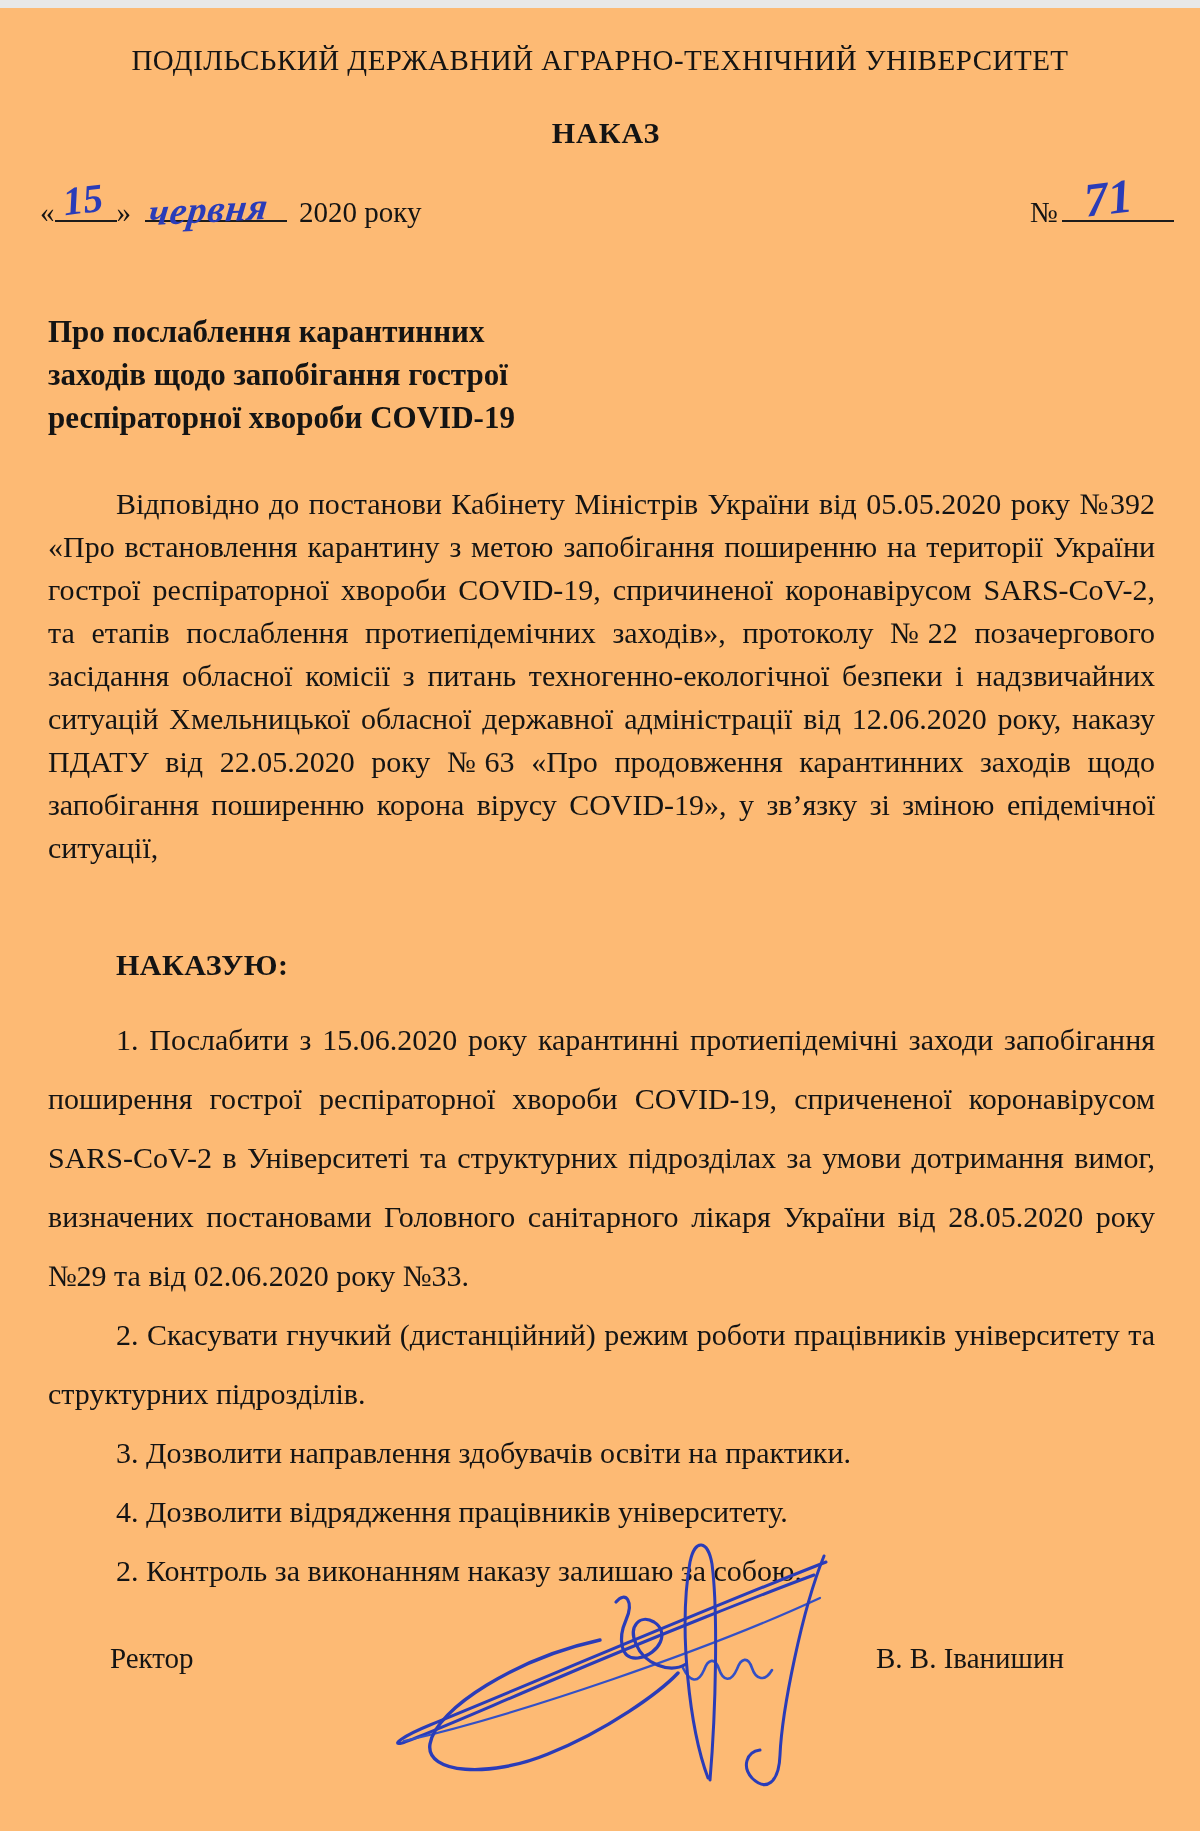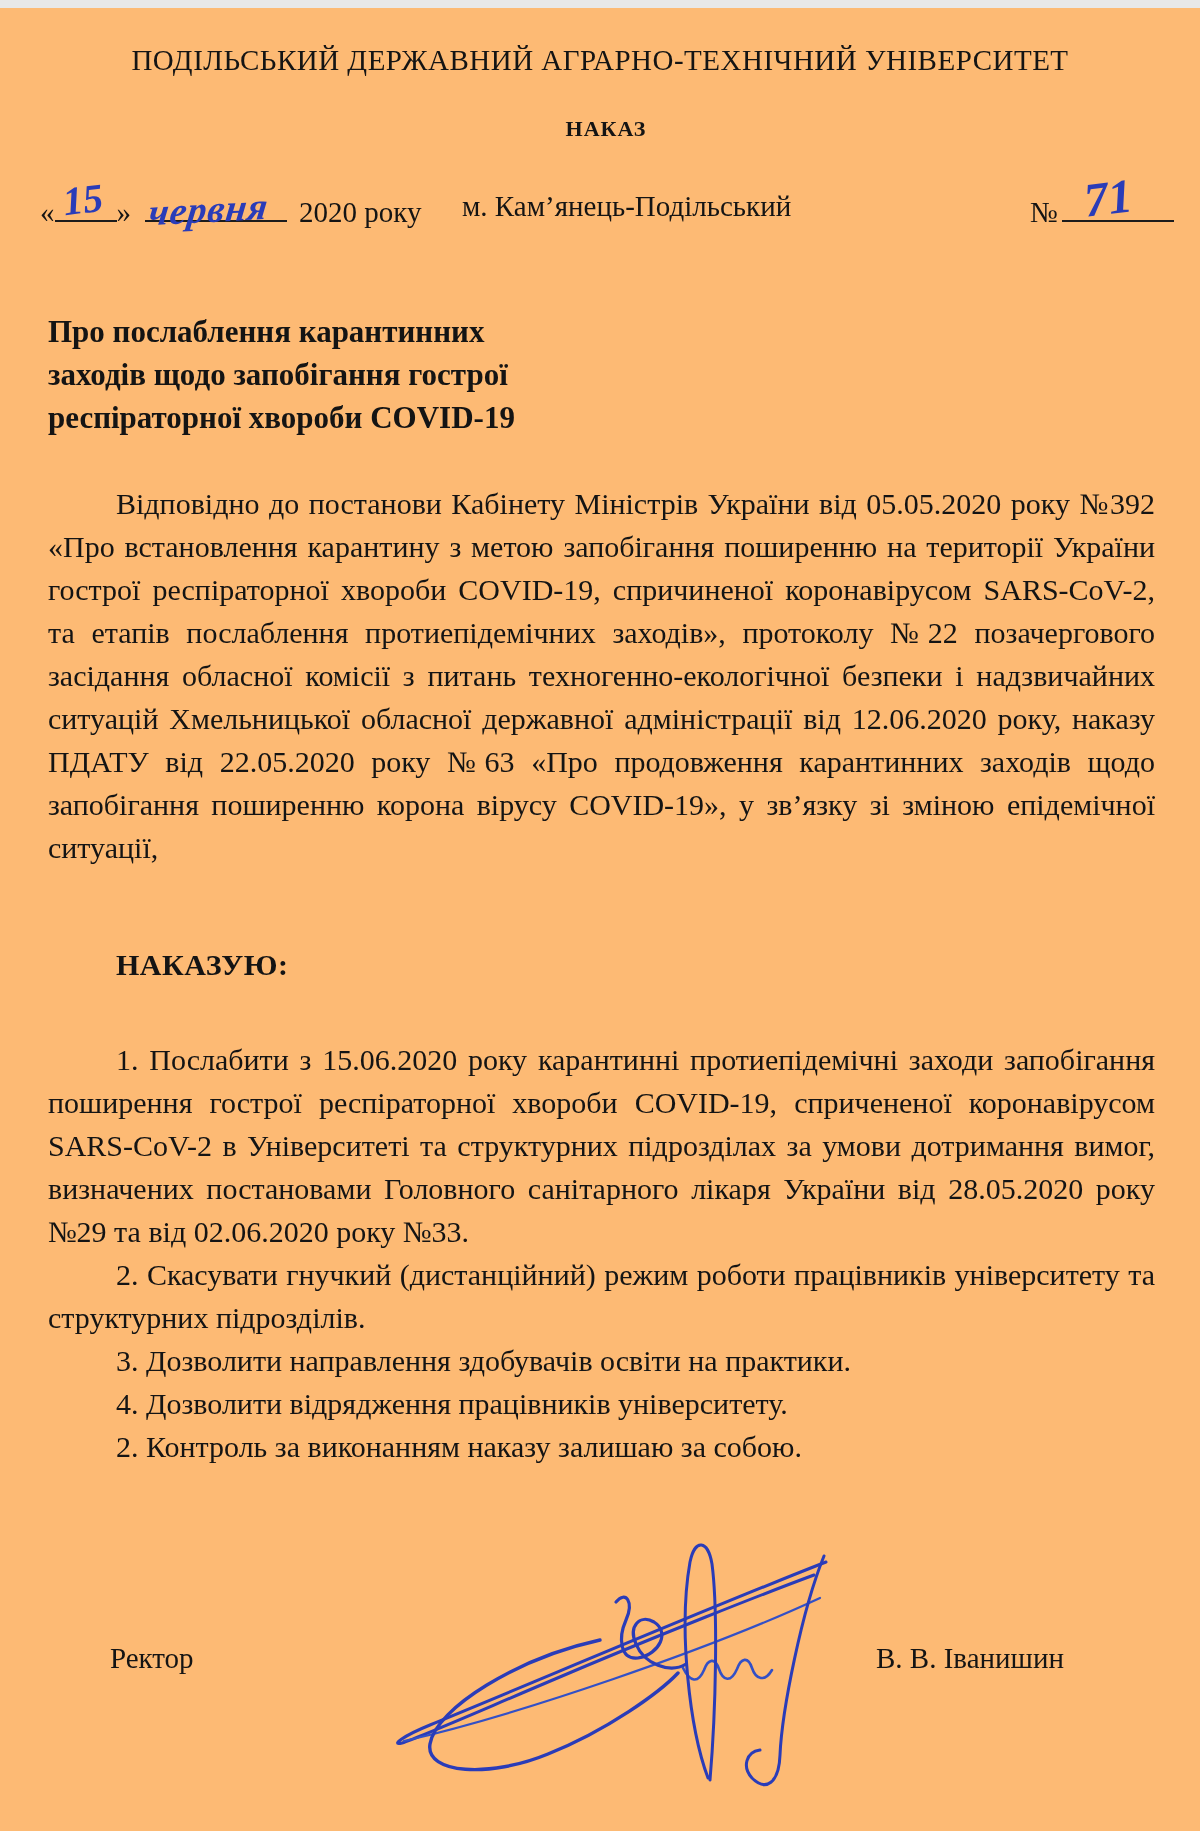--- a/index.html
+++ b/index.html
@@ -15,21 +15,21 @@
   .center { text-align:center; }
   .abs { position:absolute; }
 
   .university {
     top:36px; left:0; right:0;
     font-size:29px; letter-spacing:0.5px;
     white-space:nowrap;
   }
   .doc-type {
     top:108px; left:12px; right:0;
-    font-size:22px; font-weight:bold; letter-spacing:1px;
+    font-size:30px; font-weight:bold; letter-spacing:1px;
   }
 
   .date-row { top:182px; font-size:29px; white-space:nowrap; }
   .hw-slot {
     display:inline-block; position:relative;
     border-bottom:2px solid #1c1c1c;
     height:30px; vertical-align:baseline;
   }
   .hw {
     position:absolute;
@@ -52,22 +52,22 @@
   .preamble {
     left:48px; top:474px; width:1107px;
     font-size:30px; line-height:43px;
     text-align:justify; text-indent:68px;
   }
   .order-word {
     left:116px; top:940px;
     font-size:30px; font-weight:bold; letter-spacing:0.5px;
   }
   .items {
-    left:48px; top:1030px; width:1107px;
-    font-size:30px; line-height:43px;
+    left:48px; top:1002px; width:1107px;
+    font-size:30px; line-height:59px;
     text-align:justify;
     font-family:Liberation Serif, serif;
   }
   .items p { margin:0; text-indent:68px; }
 
   .sign-title { left:110px; top:1634px; font-size:29px; }
   .sign-name  { left:876px; top:1634px; font-size:29px; white-space:nowrap; }
 
   .signature-svg { left:378px; top:1532px; }
   .signature-svg path { fill:none; stroke-linecap:round; stroke-linejoin:round; }
@@ -78,21 +78,20 @@
 <div class="page">
 
   <div class="abs university center">ПОДІЛЬСЬКИЙ ДЕРЖАВНИЙ АГРАРНО-ТЕХНІЧНИЙ УНІВЕРСИТЕТ</div>
 
   <div class="abs doc-type center">НАКАЗ</div>
 
   <div class="abs date-row" style="left:40px;">
     <span>«</span><span class="hw-slot" style="width:62px;"><span class="hw hw-day">15</span></span><span>»</span><span class="hw-slot" style="width:142px; margin-left:14px;"><span class="hw hw-month">червня</span></span><span style="margin-left:12px;">2020 року</span>
   </div>
 
-  <div class="abs date-row" style="left:462px;">м. Кам’янець-Подільський</div>
 
   <div class="abs date-row" style="left:1030px;">
     <span>№</span><span class="hw-slot" style="width:112px; margin-left:4px;"><span class="hw hw-num">71</span></span>
   </div>
 
   <div class="abs subject">
     <div>Про послаблення карантинних</div>
     <div>заходів щодо запобігання гострої</div>
     <div>респіраторної хвороби COVID-19</div>
   </div>

